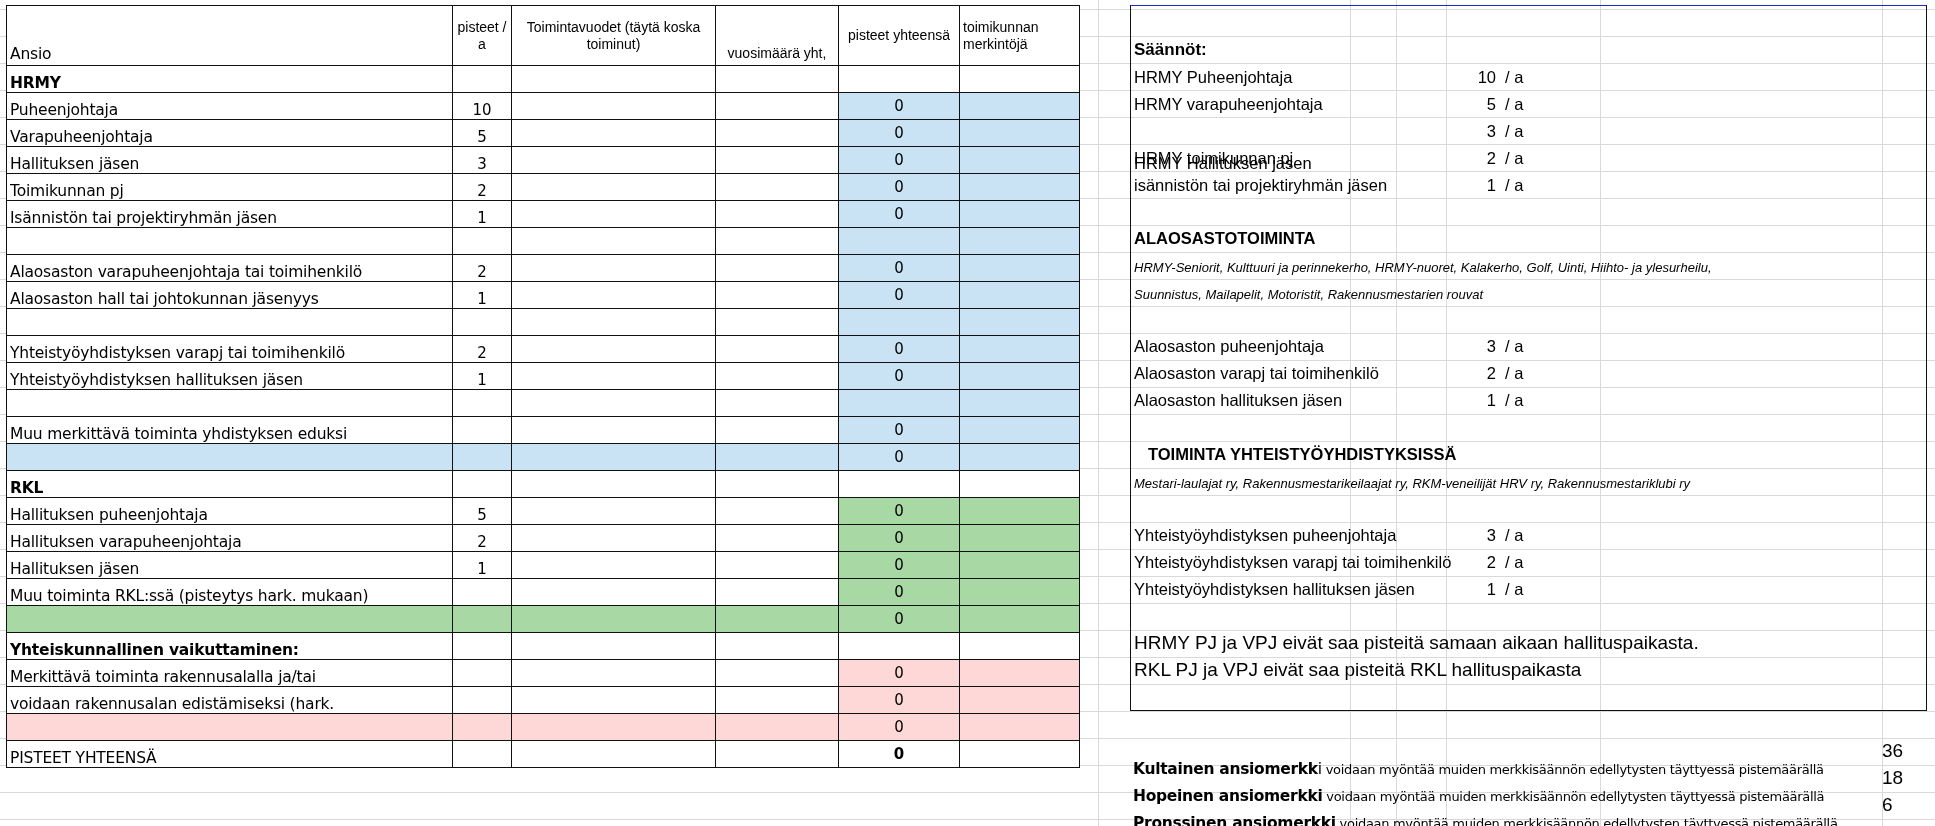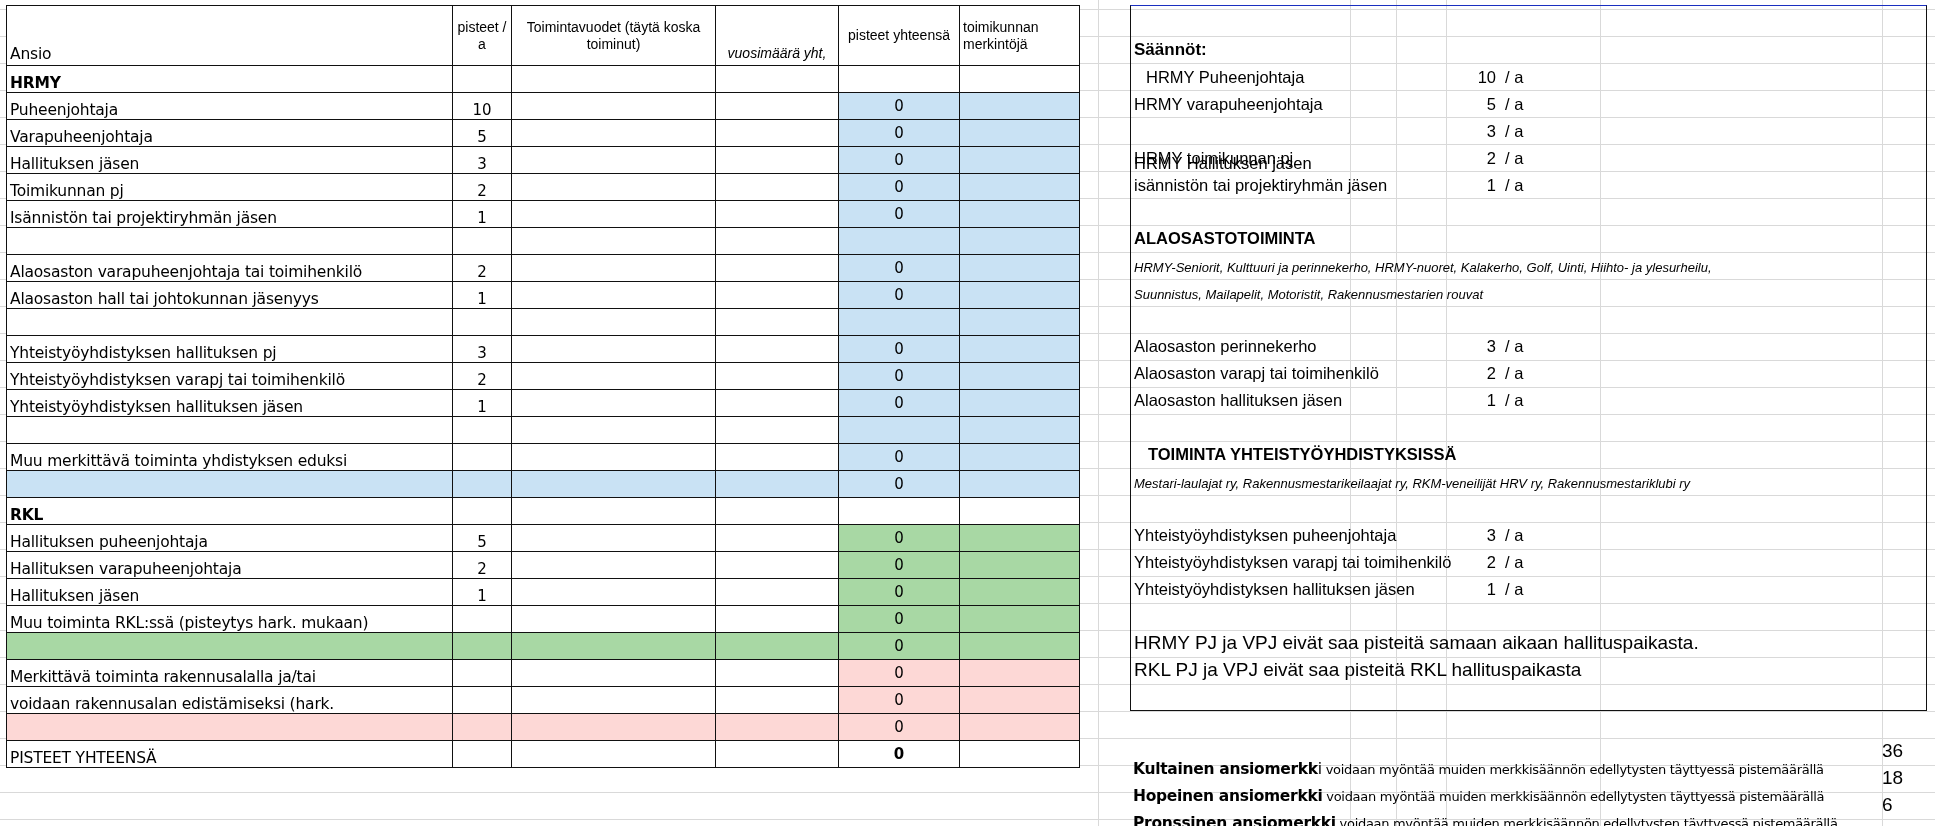--- a/index.html
+++ b/index.html
@@ -14,21 +14,21 @@
 
   
   table.main { position:absolute; left:6px; top:5px; border-collapse:collapse;
     table-layout:fixed; background:#fff; }
   table.main td { border:1.5px solid #111; height:26px; padding:0 3px;
     font-size:16.5px; white-space:nowrap; overflow:hidden; vertical-align:bottom; }
   table.main td.ansio { font-family:"DejaVu Sans", sans-serif; font-size:15.5px; letter-spacing:-0.2px; }
   table.main tr.hdr td { height:56px; font-size:14px; text-align:center; vertical-align:middle; line-height:17px; white-space:normal; }
   table.main tr.hdr td.ansio { text-align:left; vertical-align:bottom; font-size:15.5px; padding-bottom:2px; }
   table.main tr.hdr td.left { text-align:left; }
-  table.main tr.hdr td.bot { vertical-align:bottom; padding-bottom:3px;font-style:italic; }
+  table.main tr.hdr td.bot { vertical-align:bottom; padding-bottom:3px; }
   table.main td.num { text-align:center; font-family:"DejaVu Sans", sans-serif; font-size:15px; }
   table.main td.tot { text-align:center; font-family:"DejaVu Sans", sans-serif; font-size:15px; vertical-align:middle; }
   .bold { font-weight:bold; }
   .blue { background:#c9e2f4; }
   .green { background:#a8d8a4; }
   .pink { background:#fdd8d6; }
 
   
   .rules { position:absolute; left:1130px; top:5px; width:797px; height:706px;
     border:1.5px solid #111; border-top:1.5px solid #1a2fc0; box-sizing:border-box; }
@@ -146,28 +146,20 @@
       </tr>
       <tr>
         <td class="ansio"></td>
         <td class="num"></td>
         <td class=""></td>
         <td class=""></td>
         <td class="tot blue"></td>
         <td class="blue"></td>
       </tr>
       <tr>
-        <td class="ansio">Yhteistyöyhdistyksen hallituksen pj</td>
-        <td class="num">3</td>
-        <td class=""></td>
-        <td class=""></td>
-        <td class="tot blue">0</td>
-        <td class="blue"></td>
-      </tr>
-      <tr>
         <td class="ansio">Yhteistyöyhdistyksen varapj tai toimihenkilö</td>
         <td class="num">2</td>
         <td class=""></td>
         <td class=""></td>
         <td class="tot blue">0</td>
         <td class="blue"></td>
       </tr>
       <tr>
         <td class="ansio">Yhteistyöyhdistyksen hallituksen jäsen</td>
         <td class="num">1</td>
@@ -240,20 +232,28 @@
         <td class="tot green">0</td>
         <td class="green"></td>
       </tr>
       <tr>
         <td class="ansio green"></td>
         <td class="num green"></td>
         <td class="green"></td>
         <td class="green"></td>
         <td class="tot green">0</td>
         <td class="green"></td>
+      </tr>
+      <tr>
+        <td class="ansio bold">Yhteiskunnallinen vaikuttaminen:</td>
+        <td class="num"></td>
+        <td class=""></td>
+        <td class=""></td>
+        <td class="tot"></td>
+        <td class=""></td>
       </tr>
       <tr>
         <td class="ansio">Merkittävä toiminta rakennusalalla ja/tai</td>
         <td class="num"></td>
         <td class=""></td>
         <td class=""></td>
         <td class="tot pink">0</td>
         <td class="pink"></td>
       </tr>
       <tr>
@@ -279,41 +279,41 @@
         <td class=""></td>
         <td class="tot bold">0</td>
         <td class=""></td>
       </tr>
     </tbody>
 </table>
 
 <div class="rules">
   <div class="rline rhead" style="left:3px;top:34px">Säännöt:</div>
   <div id="rules-hrmy">
-      <div class="rline" style="left: 15px; top: 62px;">HRMY Puheenjohtaja</div>
+      <div class="rline" style="left: 3px; top: 62px;">HRMY Puheenjohtaja</div>
       <div class="rval" style="left: 305px; top: 62px;">10</div>
       <div class="rper" style="left: 374px; top: 62px;">/ a</div>
       <div class="rline" style="left: 3px; top: 89px;">HRMY varapuheenjohtaja</div>
       <div class="rval" style="left: 305px; top: 89px;">5</div>
       <div class="rper" style="left: 374px; top: 89px;">/ a</div>
       <div class="rline" style="left: 3px; top: 116px; margin-top: 32px;">HRMY Hallituksen jäsen</div>
       <div class="rval" style="left: 305px; top: 116px;">3</div>
       <div class="rper" style="left: 374px; top: 116px;">/ a</div>
       <div class="rline" style="left: 3px; top: 143px;">HRMY toimikunnan pj</div>
       <div class="rval" style="left: 305px; top: 143px;">2</div>
       <div class="rper" style="left: 374px; top: 143px;">/ a</div>
       <div class="rline" style="left: 3px; top: 170px;">isännistön tai projektiryhmän jäsen</div>
       <div class="rval" style="left: 305px; top: 170px;">1</div>
       <div class="rper" style="left: 374px; top: 170px;">/ a</div>
     </div>
   <div class="rline rhead" style="left:3px;top:223px;font-size:16.5px">ALAOSASTOTOIMINTA</div>
   <div class="rline ital" style="left:3px;top:254px">HRMY-Seniorit, Kulttuuri ja perinnekerho, HRMY-nuoret, Kalakerho, Golf, Uinti, Hiihto- ja ylesurheilu,</div>
   <div class="rline ital" style="left:3px;top:281px">Suunnistus, Mailapelit, Motoristit, Rakennusmestarien rouvat</div>
   <div id="rules-alaosasto">
-      <div class="rline" style="left: 3px; top: 331px;">Alaosaston perinnekerho</div>
+      <div class="rline" style="left: 3px; top: 331px;">Alaosaston puheenjohtaja</div>
       <div class="rval" style="left: 305px; top: 331px;">3</div>
       <div class="rper" style="left: 374px; top: 331px;">/ a</div>
       <div class="rline" style="left: 3px; top: 358px;">Alaosaston varapj tai toimihenkilö</div>
       <div class="rval" style="left: 305px; top: 358px;">2</div>
       <div class="rper" style="left: 374px; top: 358px;">/ a</div>
       <div class="rline" style="left: 3px; top: 385px;">Alaosaston hallituksen jäsen</div>
       <div class="rval" style="left: 305px; top: 385px;">1</div>
       <div class="rper" style="left: 374px; top: 385px;">/ a</div>
     </div>
   <div class="rline rhead" style="left:17px;top:439px;font-size:16.5px">TOIMINTA YHTEISTYÖYHDISTYKSISSÄ</div>

